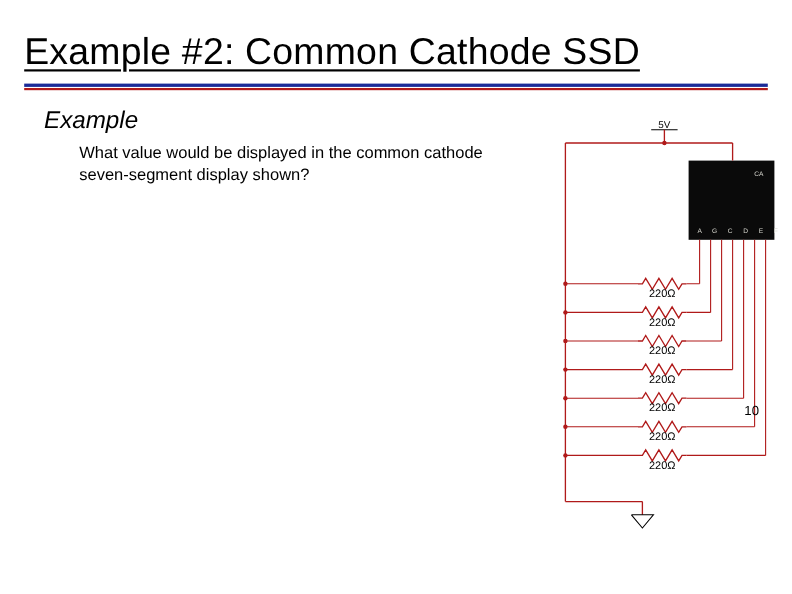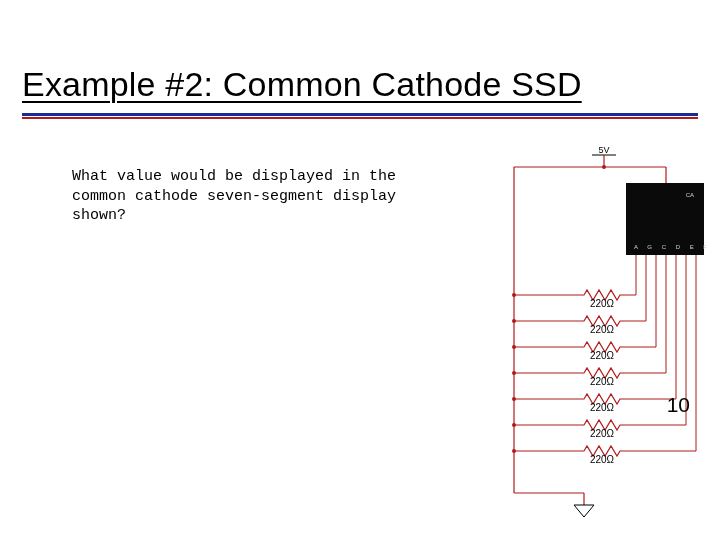--- a/index.html
+++ b/index.html
@@ -10,21 +10,20 @@
     background: #ffffff;
     font-family: Arial, Helvetica, sans-serif;
     color: #000;
     overflow: hidden;
     position: relative;
   }
   .slide {
     position: relative;
     width: 720px;
     height: 400px;
-    margin-top: 37px;
   }
   .title {
     position: absolute;
     left: 22px;
     top: 28px;
     font-size: 34px;
     font-weight: 400;
     letter-spacing: 0.2px;
     text-decoration: underline;
     text-decoration-thickness: 2px;
@@ -53,27 +52,26 @@
     font-style: italic;
     font-size: 22px;
   }
   .body-text {
     position: absolute;
     left: 72px;
     top: 130px;
     width: 380px;
     font-size: 15px;
     line-height: 1.3;
-    font-family: Liberation Mono, monospace;
   }
   .page-num {
     position: absolute;
     right: 30px;
     bottom: 20px;
-    font-size: 21px;
+    font-size: 12px;
   }
   
   .circuit {
     position: absolute;
     left: 496px;
     top: 108px;
     width: 214px;
     height: 380px;
   }
   .circuit svg {
@@ -102,20 +100,21 @@
 </style>
 </head>
 <body>
 
 <div class="slide">
 
   <div class="title">Example #2: Common Cathode SSD</div>
   <div class="title-rule"></div>
   <div class="title-rule-red"></div>
 
+  <div class="subhead">Example</div>
 
   <div class="body-text">What value would be displayed in the common cathode seven-segment display shown?</div>
 
   <div class="circuit">
     <svg viewBox="0 0 214 380">
 
       <text x="108" y="8" text-anchor="middle" class="tiny-label">5V</text>
       <line x1="96" y1="10" x2="120" y2="10" stroke="#000" stroke-width="1"></line>
 
       <line x1="108" y1="10" x2="108" y2="22" stroke="#b01a1a" stroke-width="1.2"></line>

